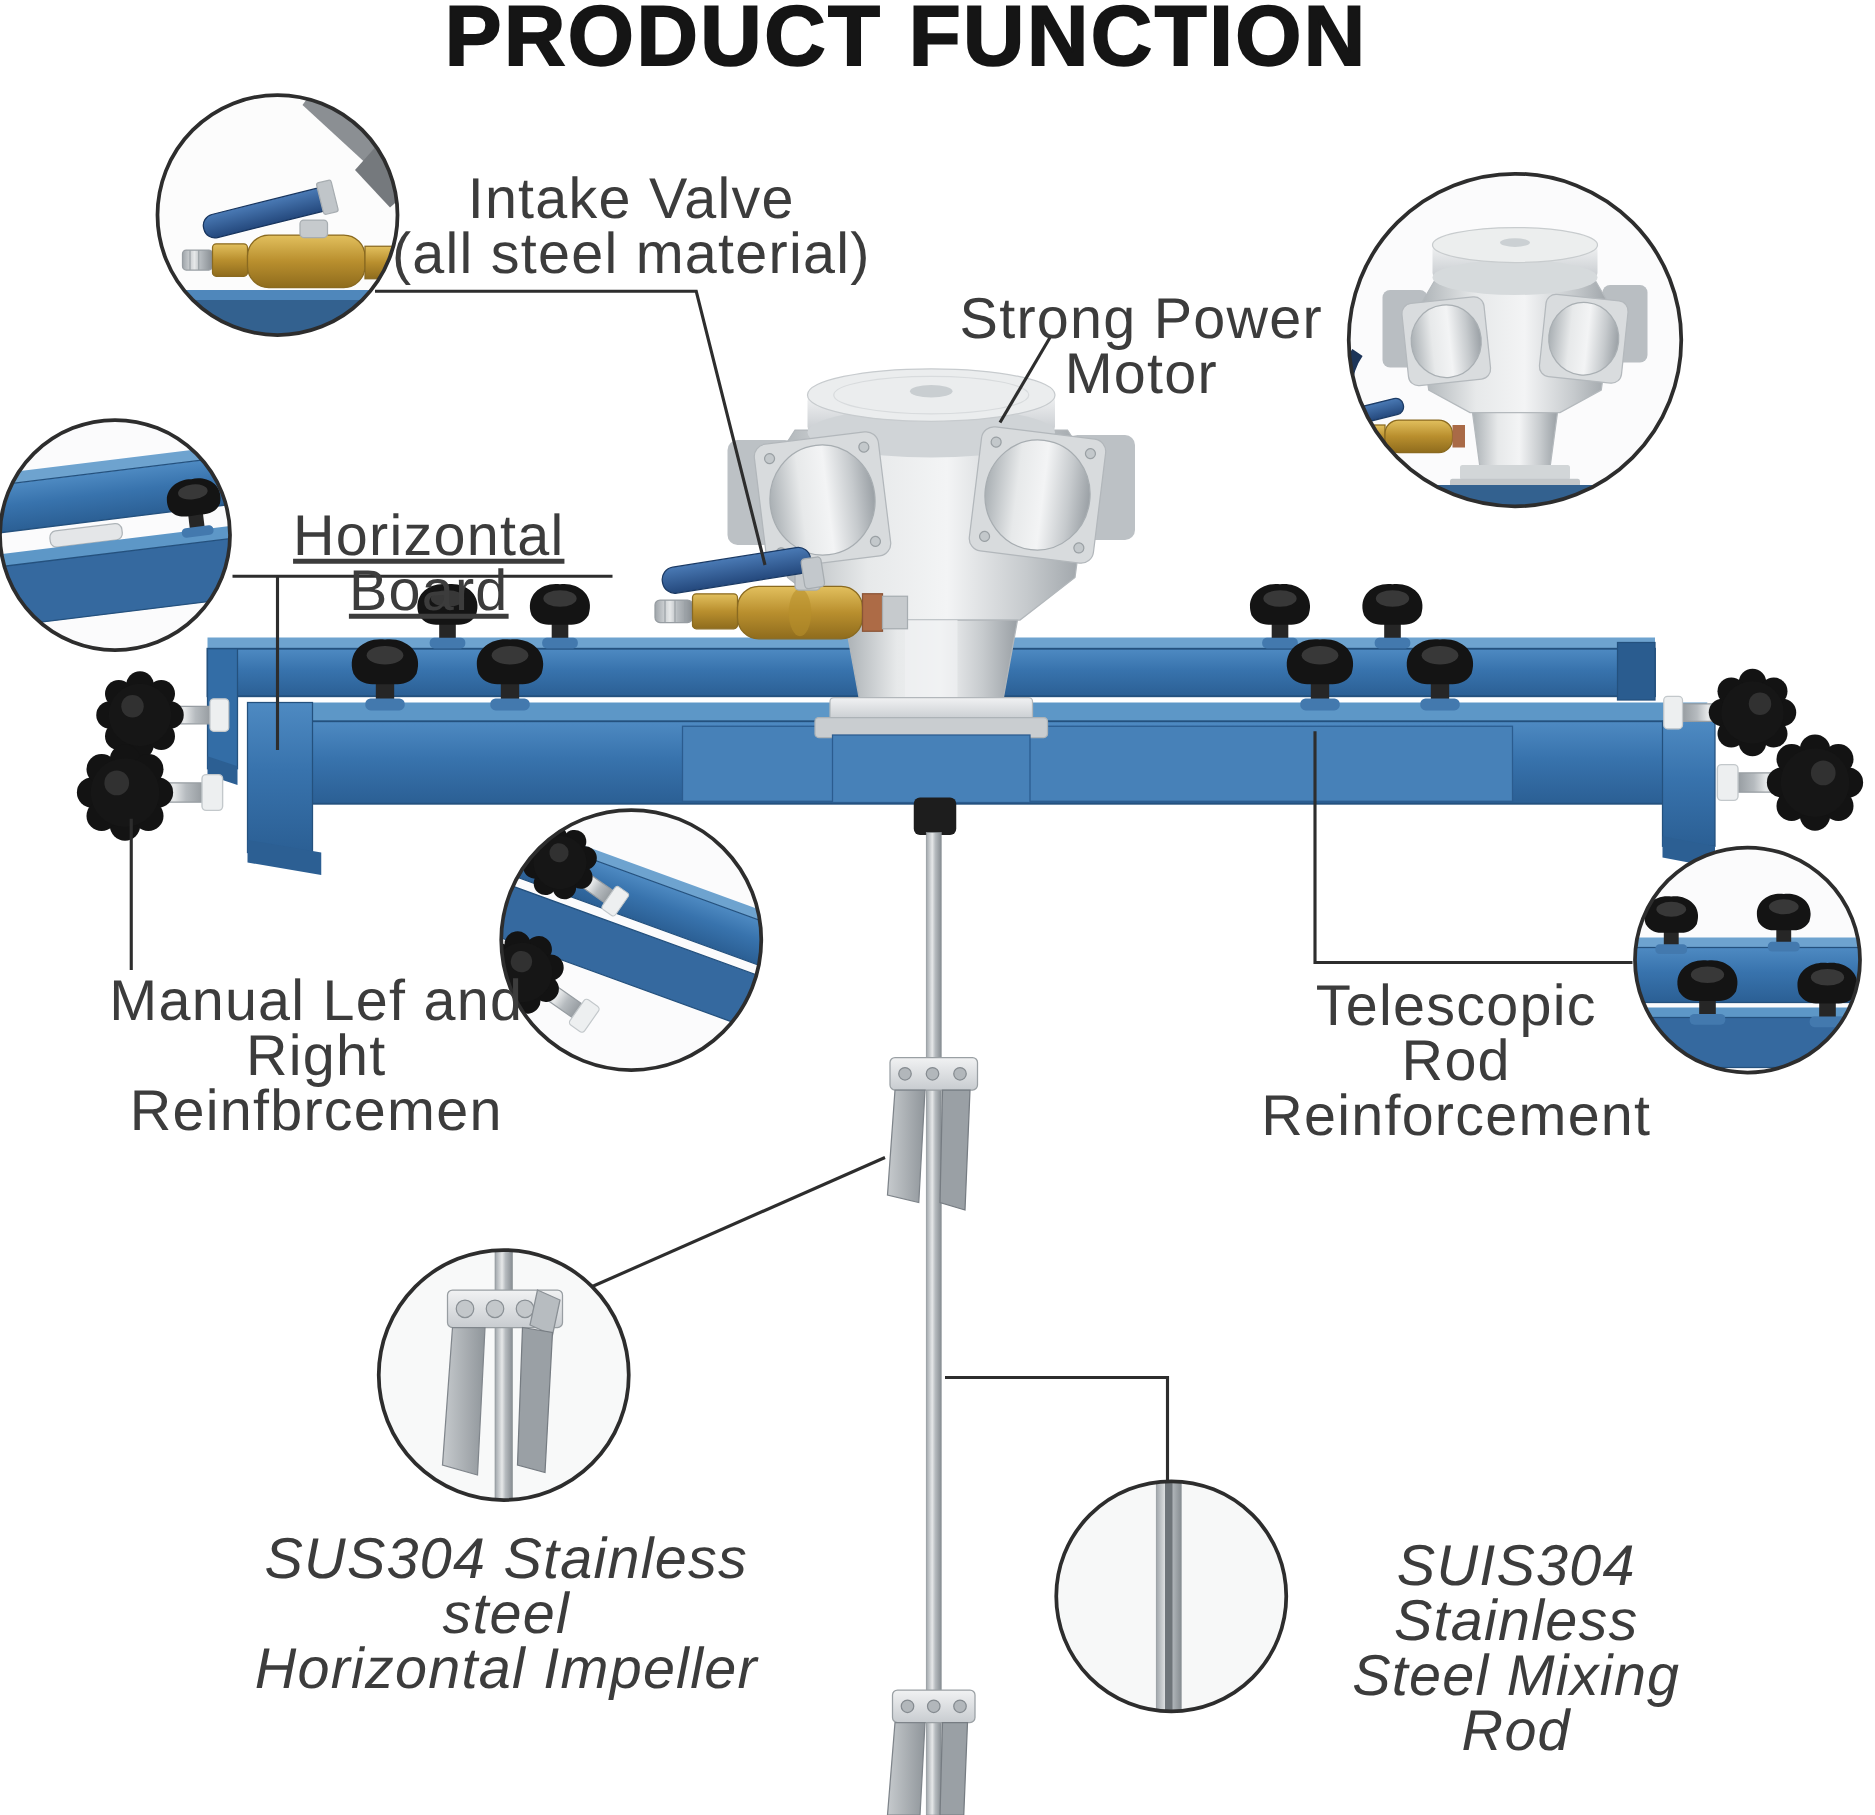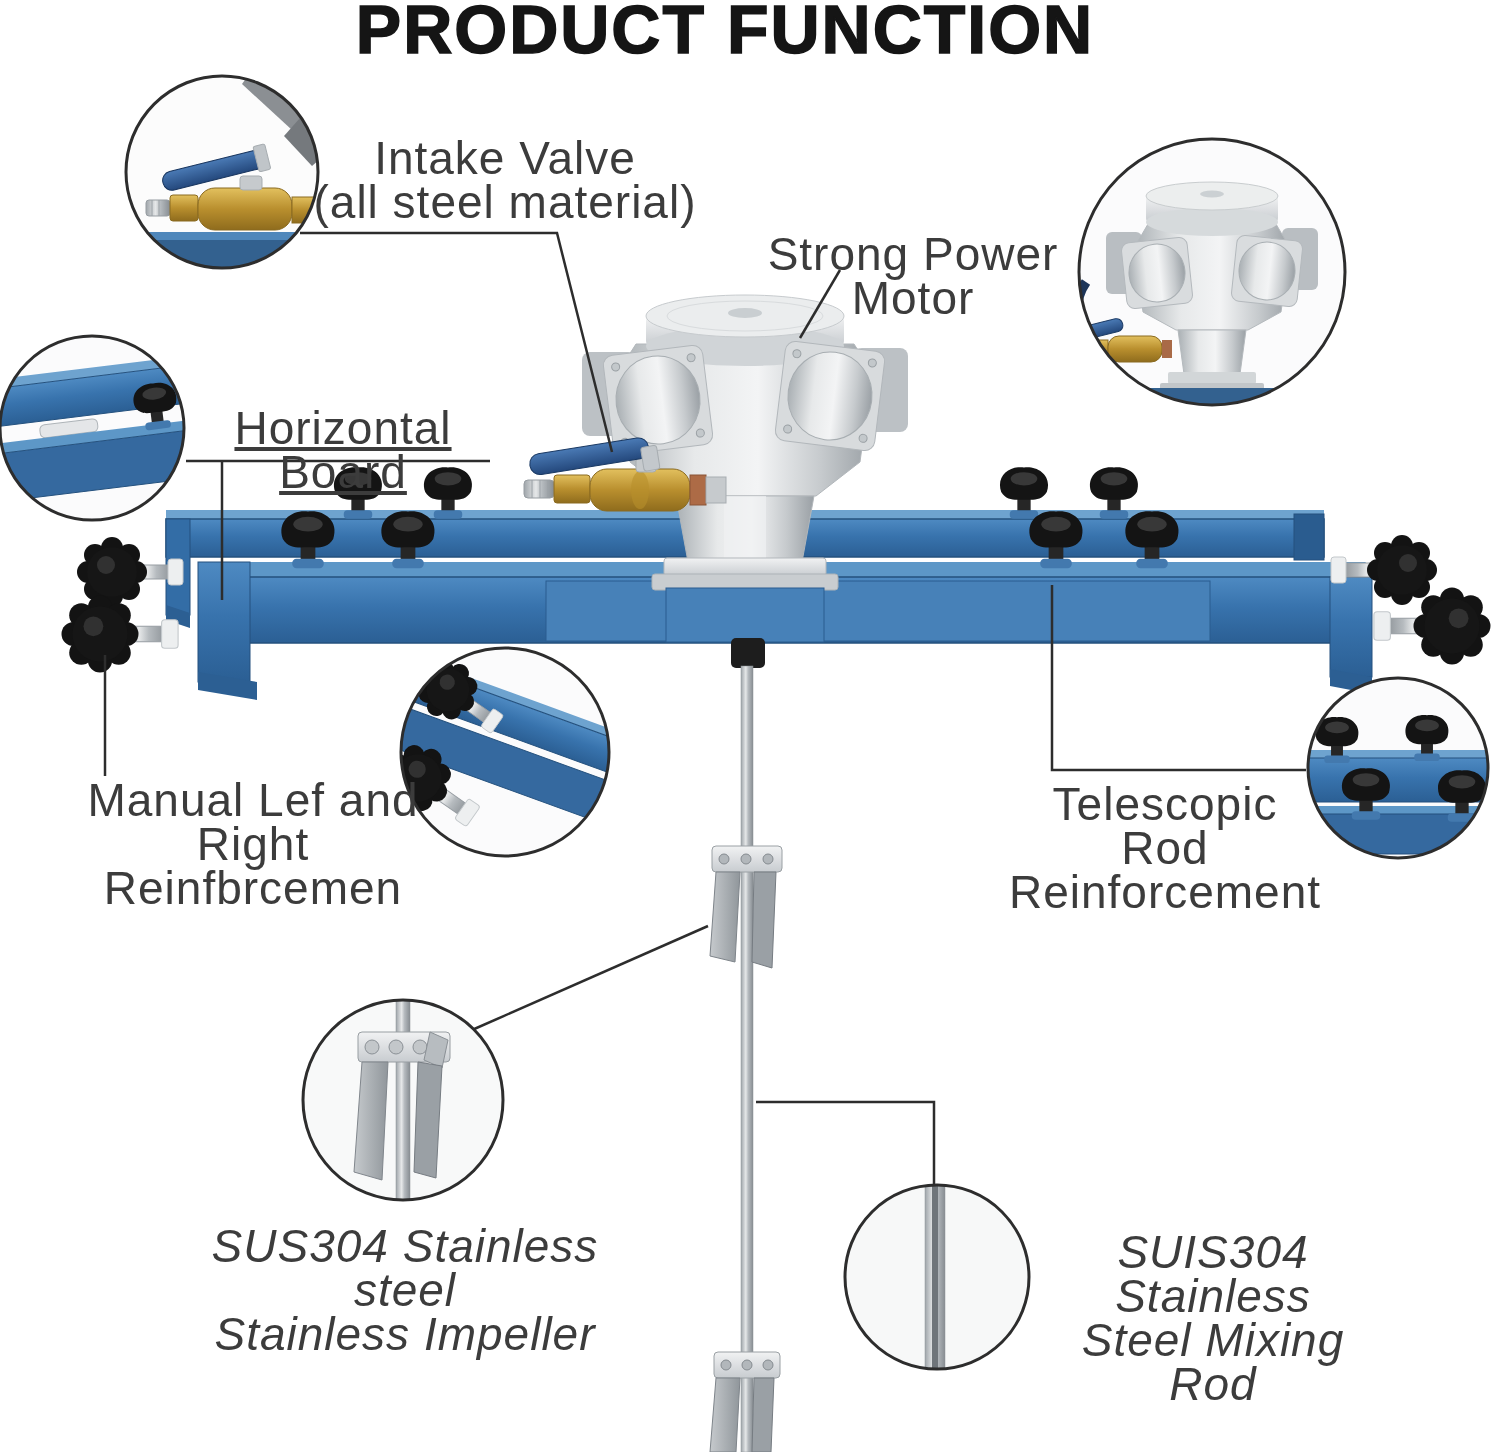--- a/index.html
+++ b/index.html
@@ -376,21 +376,21 @@
     <span>Right Reinfbrcemen</span>
   </div>
 
   <div class="label" style="left:1005px;top:782px;width:320px;">
     <span>Telescopic</span>
     <span>Rod Reinforcement</span>
   </div>
 
   <div class="label" style="left:175px;top:1224px;width:460px;font-style:italic;">
     <span>SUS304 Stainless steel</span>
-    <span>Stainless Impeller</span>
+    <span>Horizontal Impeller</span>
   </div>
 
   <div class="label" style="left:1033px;top:1230px;width:360px;font-style:italic;">
     <span>SUIS304 Stainless</span>
     <span>Steel Mixing Rod</span>
   </div>
 
 </div>
 
 </body></html>

